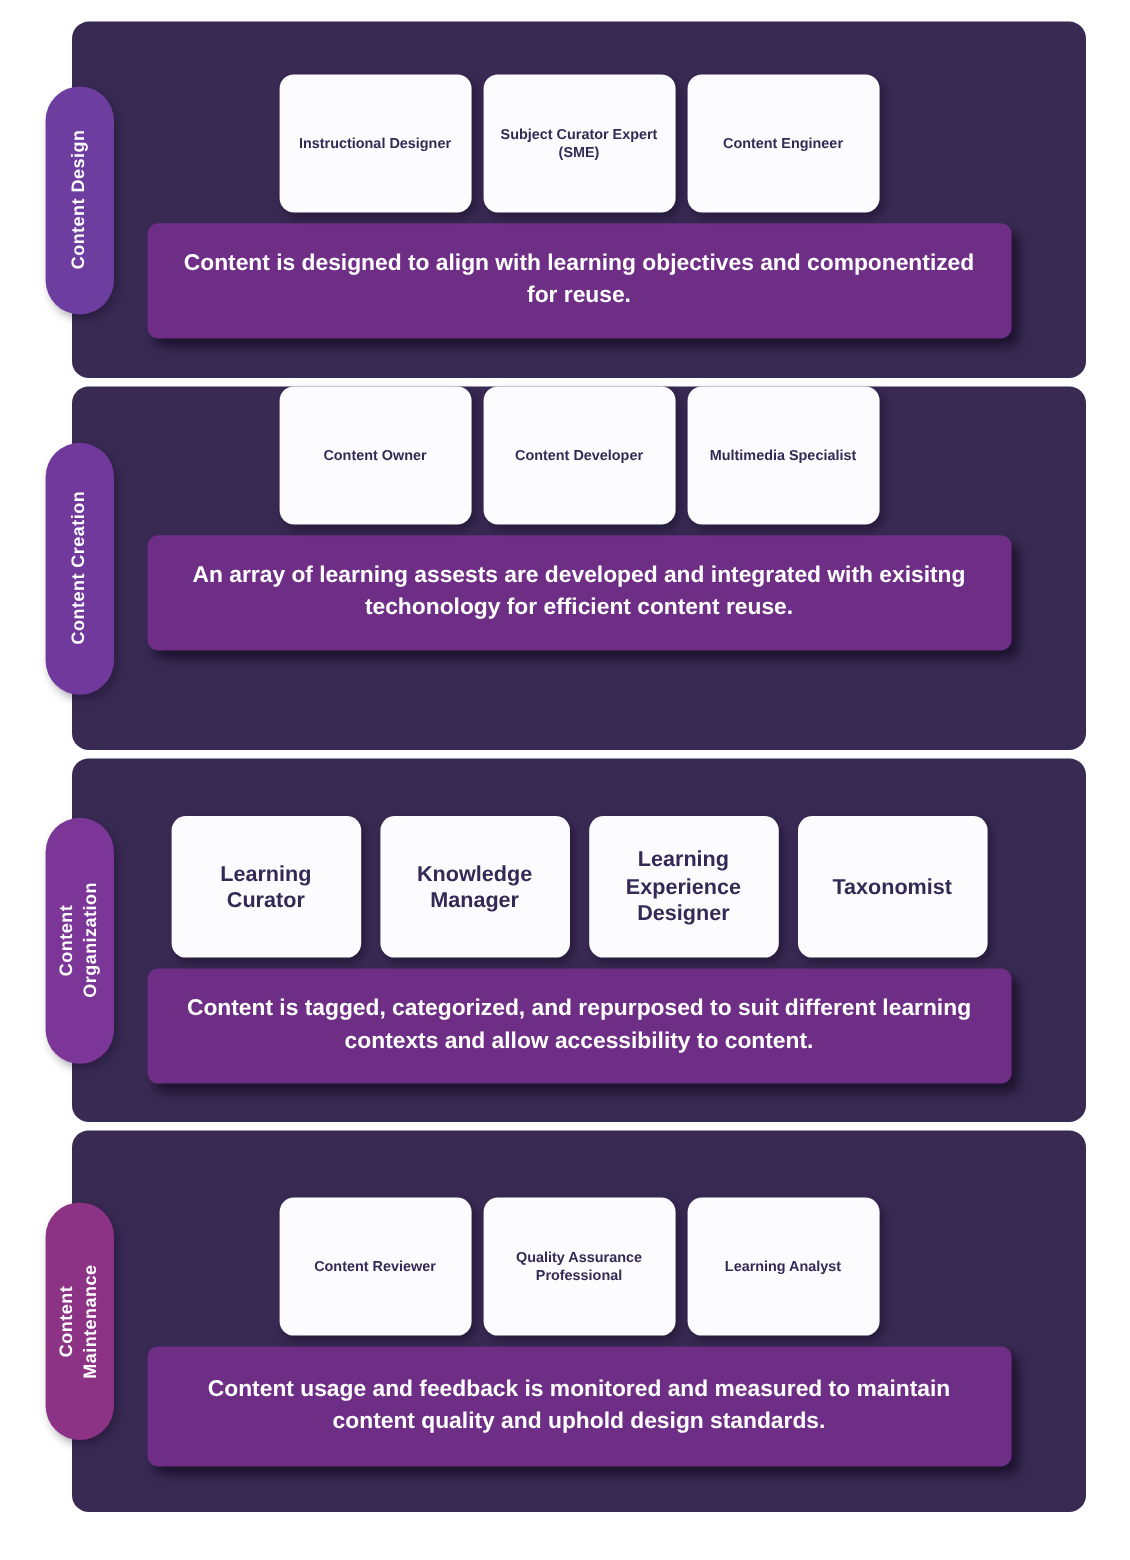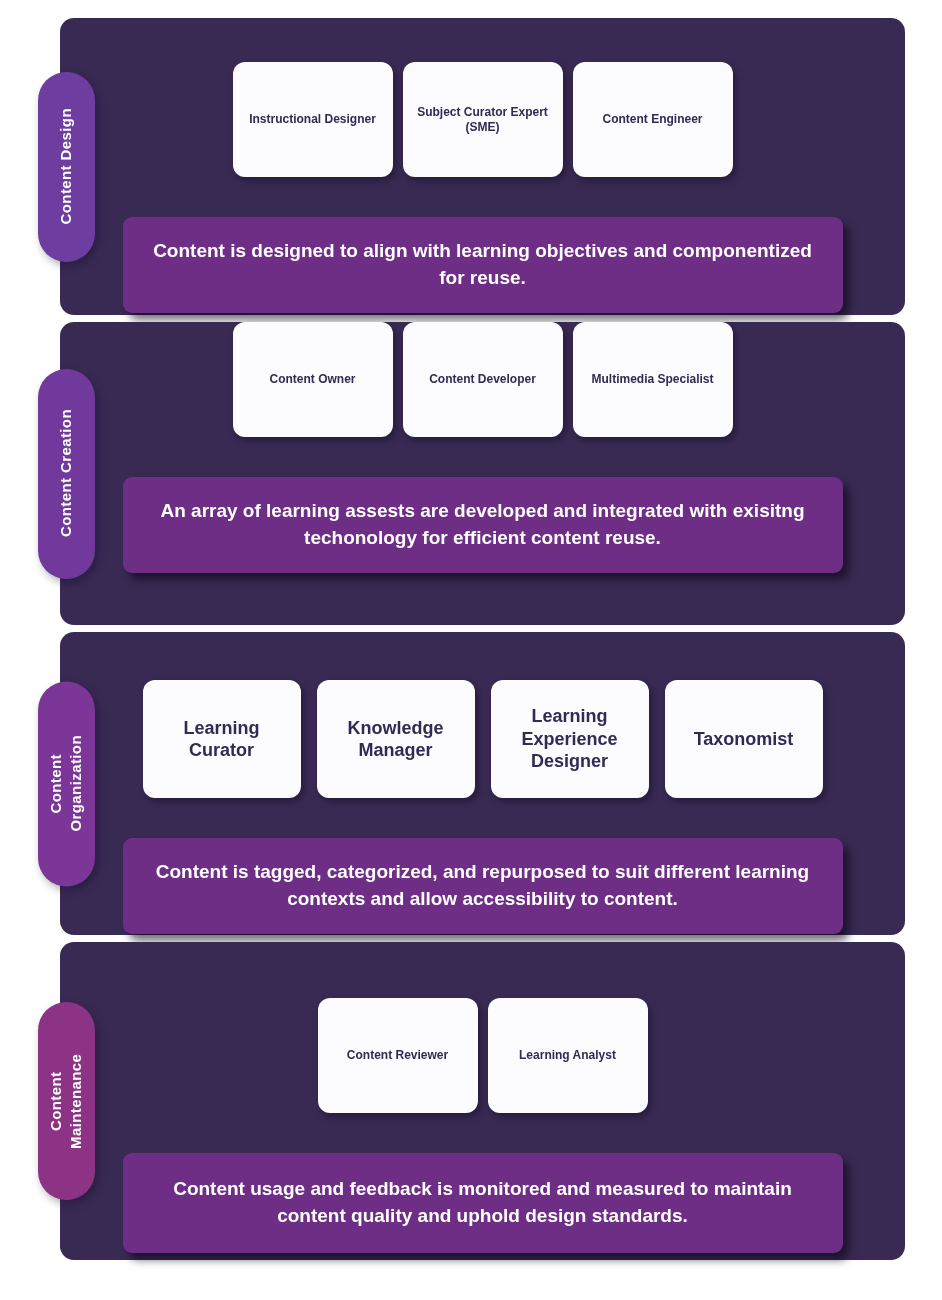--- a/index.html
+++ b/index.html
@@ -87,21 +87,21 @@
     box-sizing: border-box;
     color: #322a55;
     font-weight: 700;
     font-size: 12px;
     line-height: 1.25;
     box-shadow: 3px 4px 7px rgba(10, 5, 25, 0.4);
   }
   .s3 .card { width: 158px; height: 118px; font-size: 18px; }
 
   .banner {
-    margin: 40px auto 0;
+    margin: 9px auto 0;
     width: 720px;
     min-height: 96px;
     background: #6f2e85;
     border-radius: 9px;
     display: flex;
     align-items: center;
     justify-content: center;
     text-align: center;
     padding: 12px 26px;
     box-sizing: border-box;
@@ -184,20 +184,23 @@
 
     <section class="panel s4">
       <div class="pill two-line" style="background: rgb(140, 51, 133);">
         <span>Content Maintenance</span>
       </div>
       <div class="cards">
         <div class="card">
           <span>Content Reviewer</span>
         </div>
         <div class="card">
+          <span>Quality Assurance Professional</span>
+        </div>
+        <div class="card">
           <span>Learning Analyst</span>
         </div>
       </div>
       <div class="banner">
         <span>Content usage and feedback is monitored and measured to maintain content quality and uphold design standards.</span>
       </div>
     </section>
 
   </div>
 </div>

